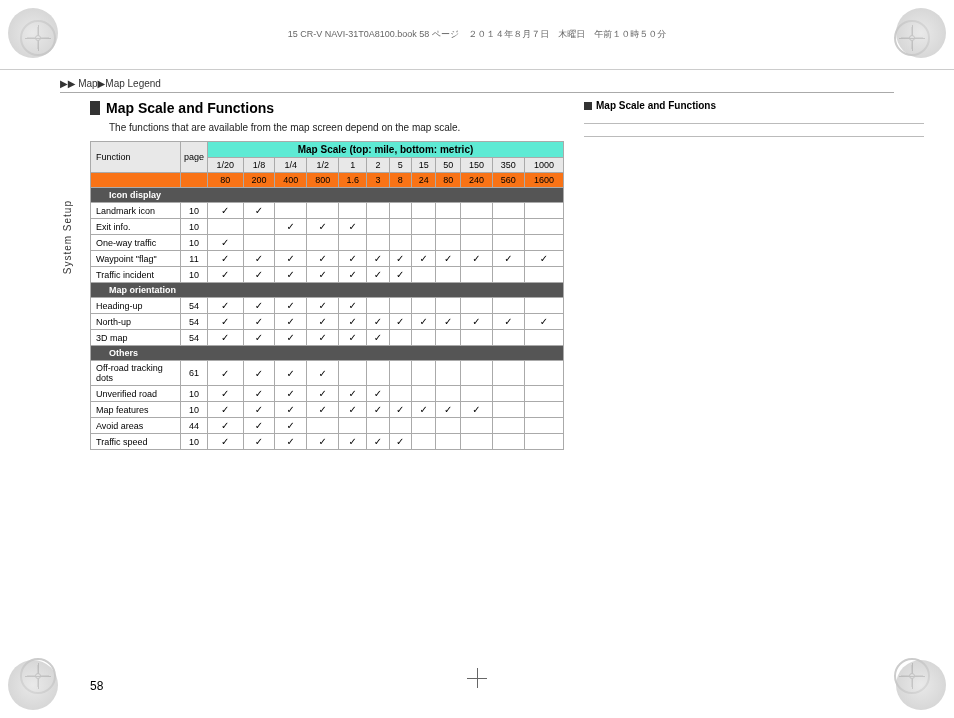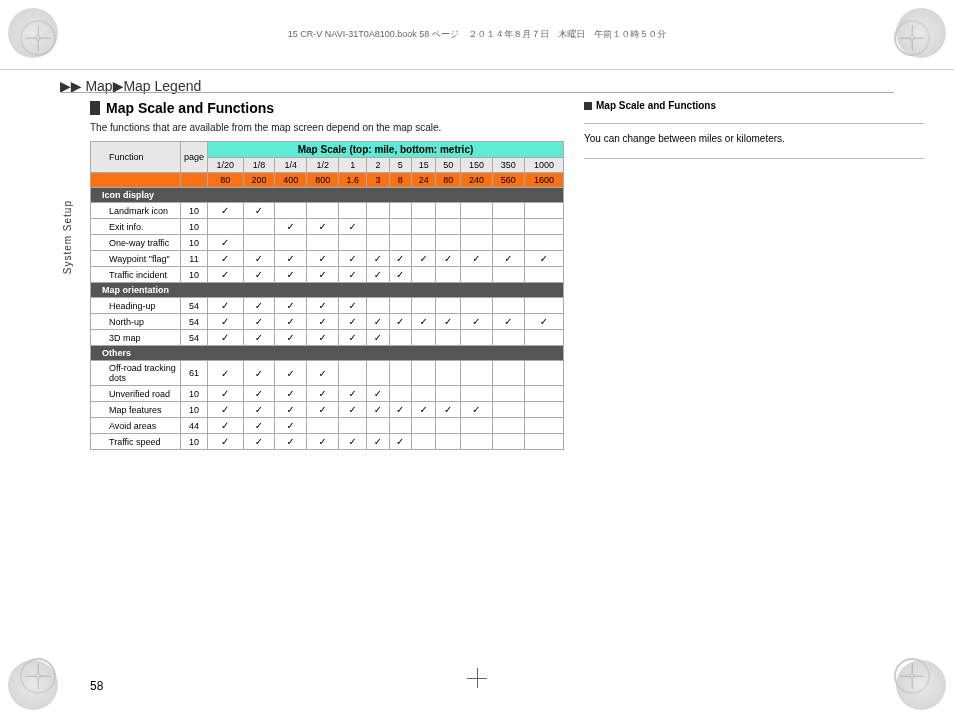--- a/index.html
+++ b/index.html
@@ -65,21 +65,21 @@
       font-size: 9px;
       color: #666;
       text-align: center;
     }
 
     
     .breadcrumb {
       position: absolute;
       top: 78px;
       left: 60px;
-      font-size: 14px;
+      font-size: 10px;
       color: #333;
     }
 
     
     .breadcrumb-line {
       position: absolute;
       top: 92px;
       left: 60px;
       right: 60px;
       height: 1px;
@@ -120,20 +120,21 @@
       display: inline-block;
       width: 10px;
       height: 14px;
       background: #333;
     }
 
     .section-intro {
       font-size: 10px;
       margin-bottom: 8px;
       color: #222;
+      margin-left: 19px;
     }
 
     
     .map-table {
       width: 100%;
       border-collapse: collapse;
       font-size: 9px;
     }
     .map-table th, .map-table td {
       border: 1px solid #aaa;
@@ -144,33 +145,33 @@
       background: #e8e8e8;
       font-weight: normal;
     }
     .map-table .header-main {
       background: #5eead4;
       font-weight: bold;
       font-size: 10px;
     }
     .map-table .func-col {
       text-align: left;
-      padding-left: 18px;
+      padding-left: 5px;
       width: 90px;
       font-size: 9px;
     }
     .map-table .page-col {
       width: 22px;
       font-size: 9px;
     }
     .map-table .section-header {
       background: #555;
       color: #fff;
       text-align: left;
-      padding-left: 11px;
+      padding-left: 18px;
       font-weight: bold;
       font-size: 9px;
     }
 
     
     .right-panel {
       position: absolute;
       top: 100px;
       right: 30px;
       width: 340px;
@@ -581,20 +582,19 @@
 
 <div class="right-panel">
   <div class="right-panel-title">
     <span class="small-square"></span>
     <span>Map Scale and Functions</span>
   </div>
   <div class="right-panel-section">
   </div>
   <hr class="right-divider">
   <div class="right-panel-section">
-    <p>You can change between miles or kilometers.</p>
   </div>
   <hr class="right-divider">
 </div>
 
 <div class="page-number">58</div>
 
 <div class="center-crosshair"></div>
 
 </body></html>

